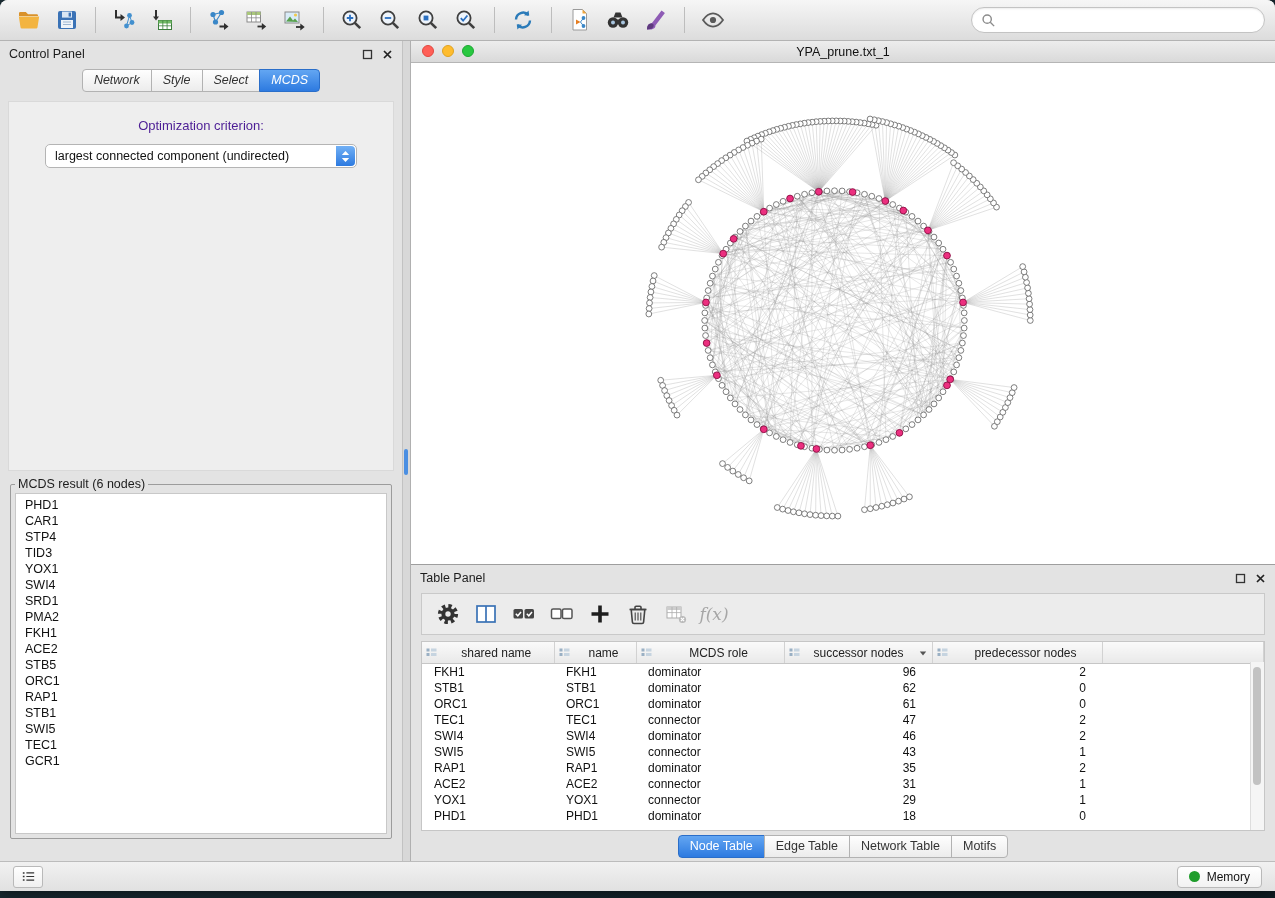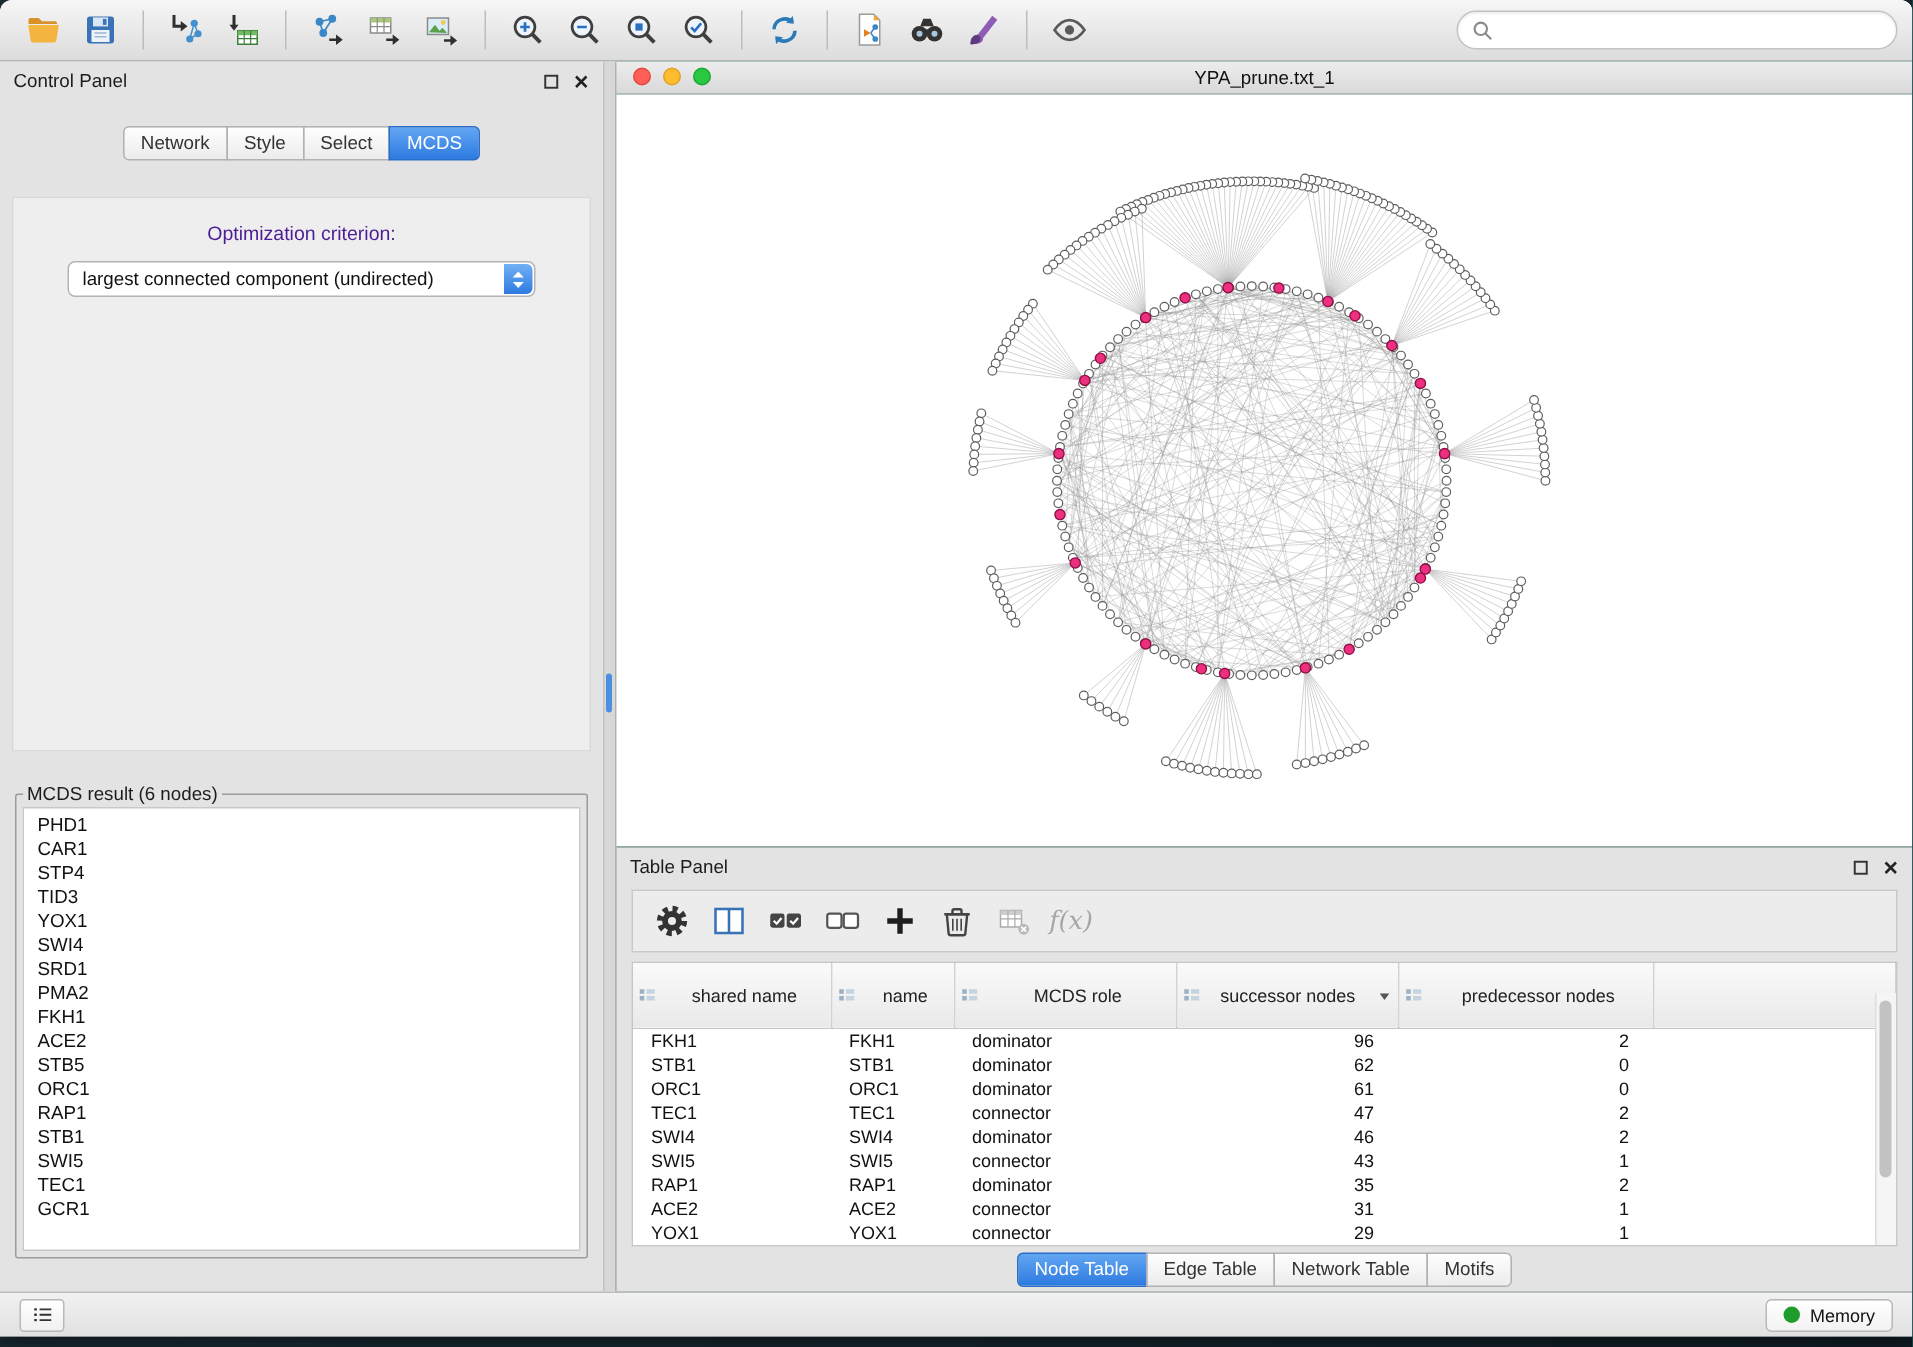--- a/index.html
+++ b/index.html
@@ -10,26 +10,26 @@
   
   .toolbar{height:40px;flex:0 0 40px;background:linear-gradient(#f6f6f6,#dcdcdc);border-bottom:1px solid #b3b3b3;display:flex;align-items:center;padding:0 10px;}
   .tb-btn{width:38px;height:34px;border:none;background:transparent;display:flex;align-items:center;justify-content:center;padding:0;cursor:pointer;border-radius:4px;}
   .tb-sep{width:1px;height:26px;background:#bdbdbd;margin:0 9px;display:inline-block;}
   .ic{display:flex;align-items:center;justify-content:center;}
   .search-box{margin-left:auto;width:274px;height:24px;background:#fff;border:1px solid #c3c3c3;border-radius:13px;display:flex;align-items:center;padding:0 9px;gap:6px;box-shadow:inset 0 1px 2px rgba(0,0,0,.08);}
   .search-box input{border:none;outline:none;flex:1;font-size:12px;background:transparent;font-family:inherit;}
 
   
   .main{flex:1;display:flex;min-height:0;}
-  .control-panel{width:402px;flex:0 0 402px;background:#e3e3e3;display:flex;flex-direction:column;min-height:0;gap:15px;}
+  .control-panel{width:402px;flex:0 0 402px;background:#e3e3e3;display:flex;flex-direction:column;min-height:0;}
   .panel-header{height:26px;flex:0 0 26px;display:flex;align-items:center;padding:0 9px;font-size:12.5px;color:#1c1c1c;}
   .win-controls{margin-left:auto;display:flex;gap:9px;align-items:center;}
   .win-controls span{display:flex;cursor:pointer;}
 
-  .cp-tabbar{display:flex;justify-content:center;margin-top:2px;flex:0 0 auto;}
+  .cp-tabbar{display:flex;justify-content:center;margin-top:2px;flex:0 0 auto;font-style:italic;}
   .seg-tab{padding:3px 11px;font-size:12.5px;color:#333;background:linear-gradient(#fefefe,#ececec);border:1px solid #b2b2b2;margin-left:-1px;cursor:pointer;line-height:15px;}
   .seg-tab:first-child{border-radius:4px 0 0 4px;margin-left:0;}
   .seg-tab:last-child{border-radius:0 4px 4px 0;}
   .seg-tab.active{background:linear-gradient(#63a6f2,#2d7ae0);color:#fff;border-color:#2a6ec9;}
 
   .cp-card{margin:9px 8px 0;flex:0 0 352px;background:#eeeeee;border:1px solid #d9d9d9;padding-top:16px;}
   .opt-label{text-align:center;font-size:13px;color:#4c1d95;margin-bottom:11px;}
   .dropdown{margin:0 auto;width:312px;height:24px;background:#fff;border:1px solid #b4b4b4;border-radius:5px;display:flex;align-items:center;font-size:12.5px;color:#111;padding-left:9px;position:relative;box-sizing:border-box;cursor:pointer;}
   .dd-stepper{position:absolute;right:1px;top:1px;bottom:1px;width:19px;background:linear-gradient(#71b0f5,#2d7ae0);border-radius:0 4px 4px 0;display:flex;flex-direction:column;align-items:center;justify-content:center;gap:1px;}
   .btn-row{display:flex;justify-content:center;gap:13px;margin-top:12px;}
@@ -56,21 +56,21 @@
   .net-canvas{flex:1;background:#ffffff;position:relative;min-height:0;}
   .net-canvas svg{position:absolute;left:0;top:0;width:100%;height:100%;}
 
   .table-panel{flex:1;display:flex;flex-direction:column;min-height:0;background:#e3e3e3;}
   .tp-toolbar{height:40px;flex:0 0 40px;margin:2px 10px 0;background:#ececec;border:1px solid #c9c9c9;display:flex;align-items:center;padding:0 8px;gap:2px;}
   .tp-btn{width:36px;height:32px;border:none;background:transparent;display:flex;align-items:center;justify-content:center;padding:0;cursor:pointer;border-radius:4px;}
   .fx-label{font-family:"DejaVu Serif",serif;font-style:italic;font-size:17px;color:#a6a6a6;}
 
   .table-wrap{flex:1;margin:6px 10px 0;background:#fff;border:1px solid #c6c6c6;position:relative;overflow:hidden;min-height:0;}
   table{border-collapse:collapse;table-layout:fixed;width:100%;font-size:12px;color:#111;}
-  th{background:linear-gradient(#fafafa,#e9e9e9);border-right:1px solid #d2d2d2;border-bottom:1px solid #c6c6c6;height:19px;font-weight:normal;font-size:12px;color:#222;position:relative;padding:12px 4px;white-space:nowrap;overflow:hidden;}
+  th{background:linear-gradient(#fafafa,#e9e9e9);border-right:1px solid #d2d2d2;border-bottom:1px solid #c6c6c6;height:19px;font-weight:normal;font-size:12px;color:#222;position:relative;padding:1px 4px;white-space:nowrap;overflow:hidden;}
   .th-inner{display:flex;align-items:center;justify-content:flex-start;gap:6px;}
   .th-label{flex:1;text-align:center;}
   td{height:16px;padding:0 12px;white-space:nowrap;overflow:hidden;}
   td.num{text-align:right;padding-right:16px;}
   .vscroll{position:absolute;right:0;top:20px;bottom:0;width:13px;background:#f5f5f5;border-left:1px solid #ddd;}
   .vthumb{position:absolute;top:5px;left:2px;width:8px;height:118px;background:#c2c2c2;border-radius:4px;}
 
   .table-tabs{height:30px;flex:0 0 30px;display:flex;justify-content:center;align-items:center;}
 
   

